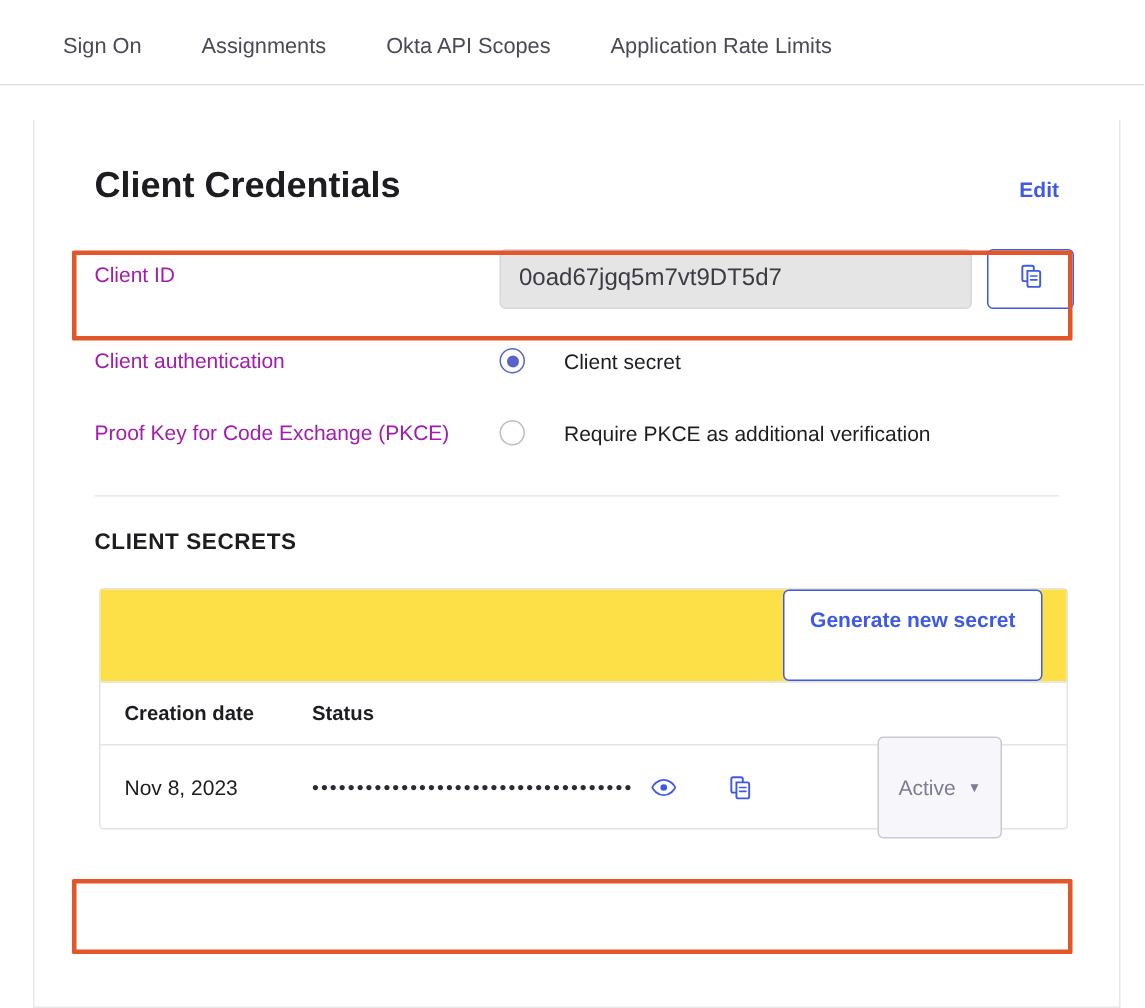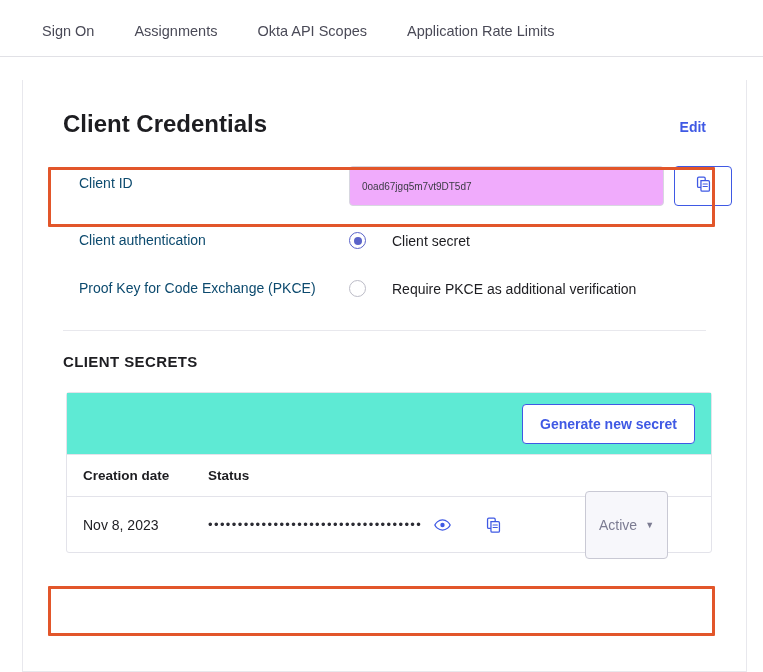--- a/index.html
+++ b/index.html
@@ -73,38 +73,37 @@
   
   .row {
     display: flex;
     align-items: flex-start;
     margin-bottom: 6px;
   }
   .row-label {
     width: 270px;
     flex: 0 0 270px;
     font-size: 14px;
-    color: #0c4a6e;
+    color: #a21caf;
     padding-top: 9px;
-    margin-left: 16px;
   }
   .row-body { flex: 1; }
 
   .input-wrap {
     display: flex;
     align-items: center;
   }
   .readonly-input {
     width: 315px;
     height: 40px;
-    background: #f0abfc;
+    background: #e5e5e5;
     border: 1px solid #d7d7e0;
     border-radius: 4px;
     padding: 0 12px;
-    font-size: 10px;
+    font-size: 16px;
     color: #3b3b44;
     display: flex;
     align-items: center;
   }
   .copy-btn {
     width: 58px;
     height: 40px;
     margin-left: 10px;
     border: 1px solid #3f59e4;
     border-radius: 4px;
@@ -180,24 +179,23 @@
   
   .secrets-box {
     border: 1px solid #e3e3ea;
     border-radius: 3px;
     margin: 0 0 0 0;
     width: 646px;
     position: relative;
     left: 3px;
   }
   .secrets-toolbar {
-    background: #5eead4;
+    background: #fde047;
     height: 62px;
     display: flex;
-    align-items: center;
     justify-content: flex-end;
     padding-right: 16px;
     border-bottom: 1px solid #e3e3ea;
   }
   .gen-btn {
     border: 1px solid #3f59e4;
     border-radius: 4px;
     background: #fff;
     color: #3f59e4;
     font-weight: bold;

